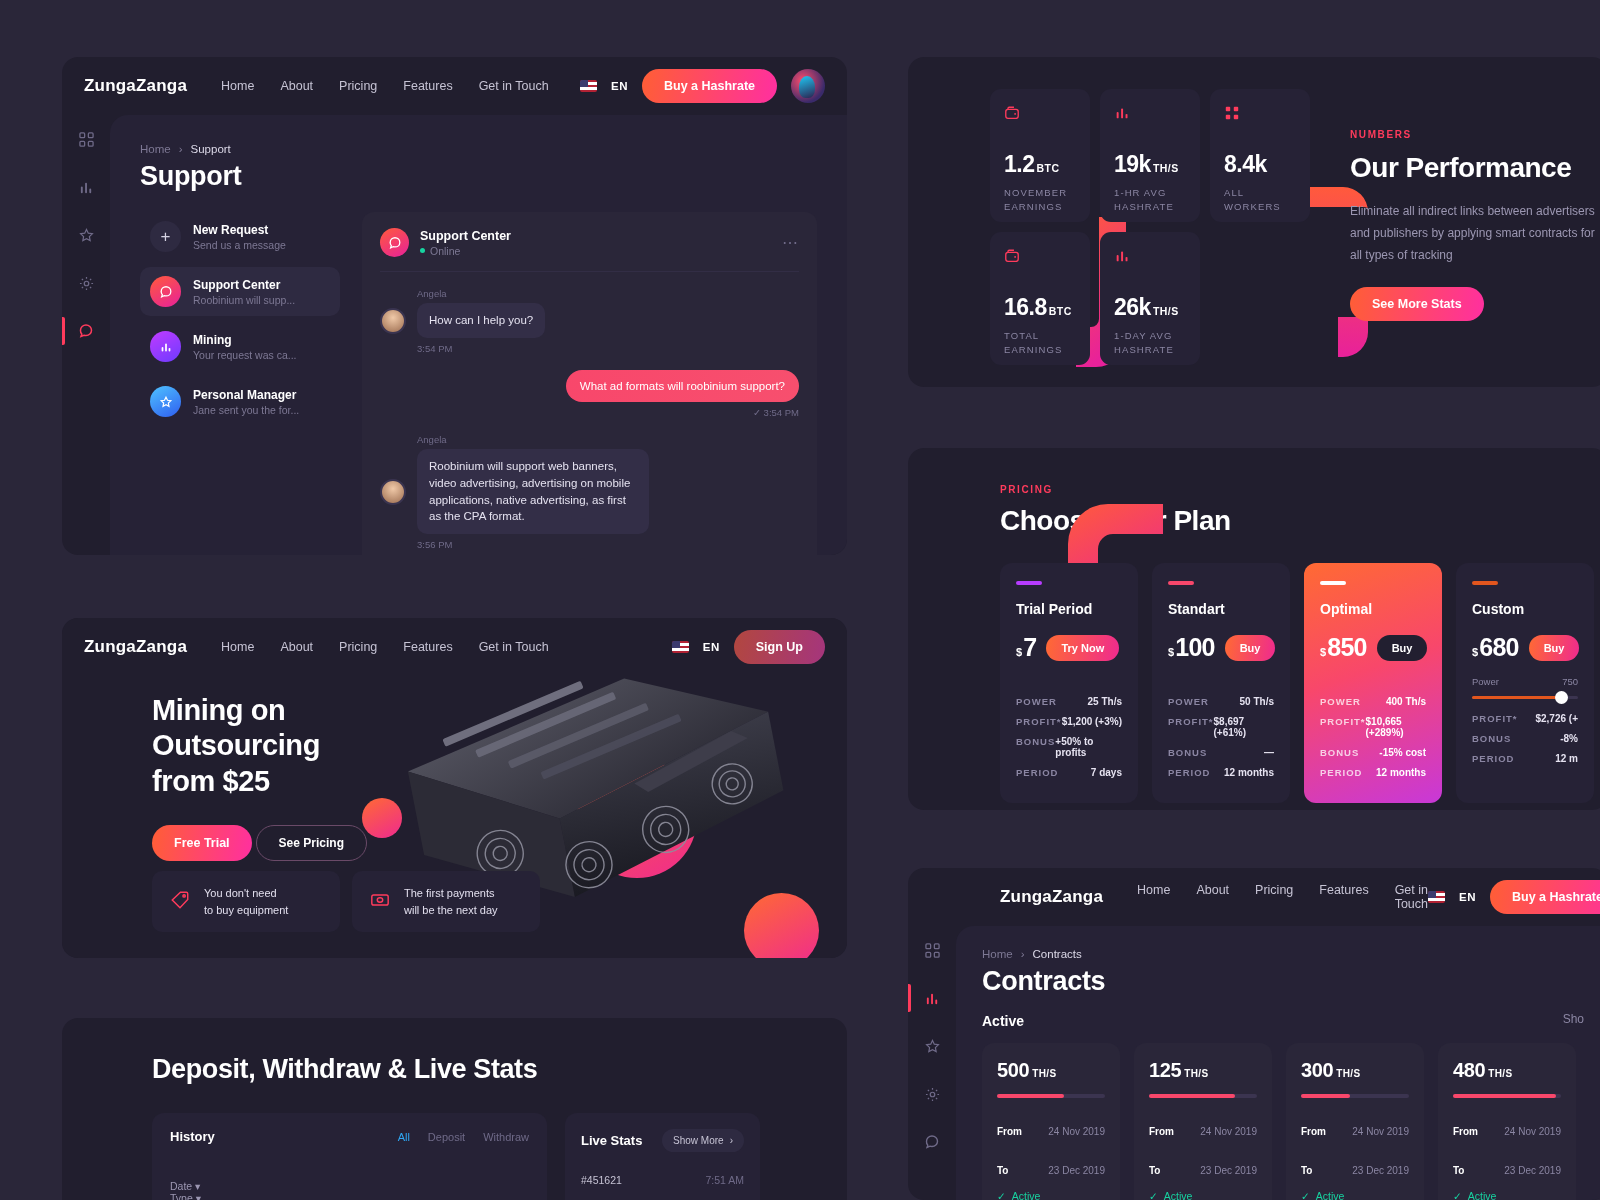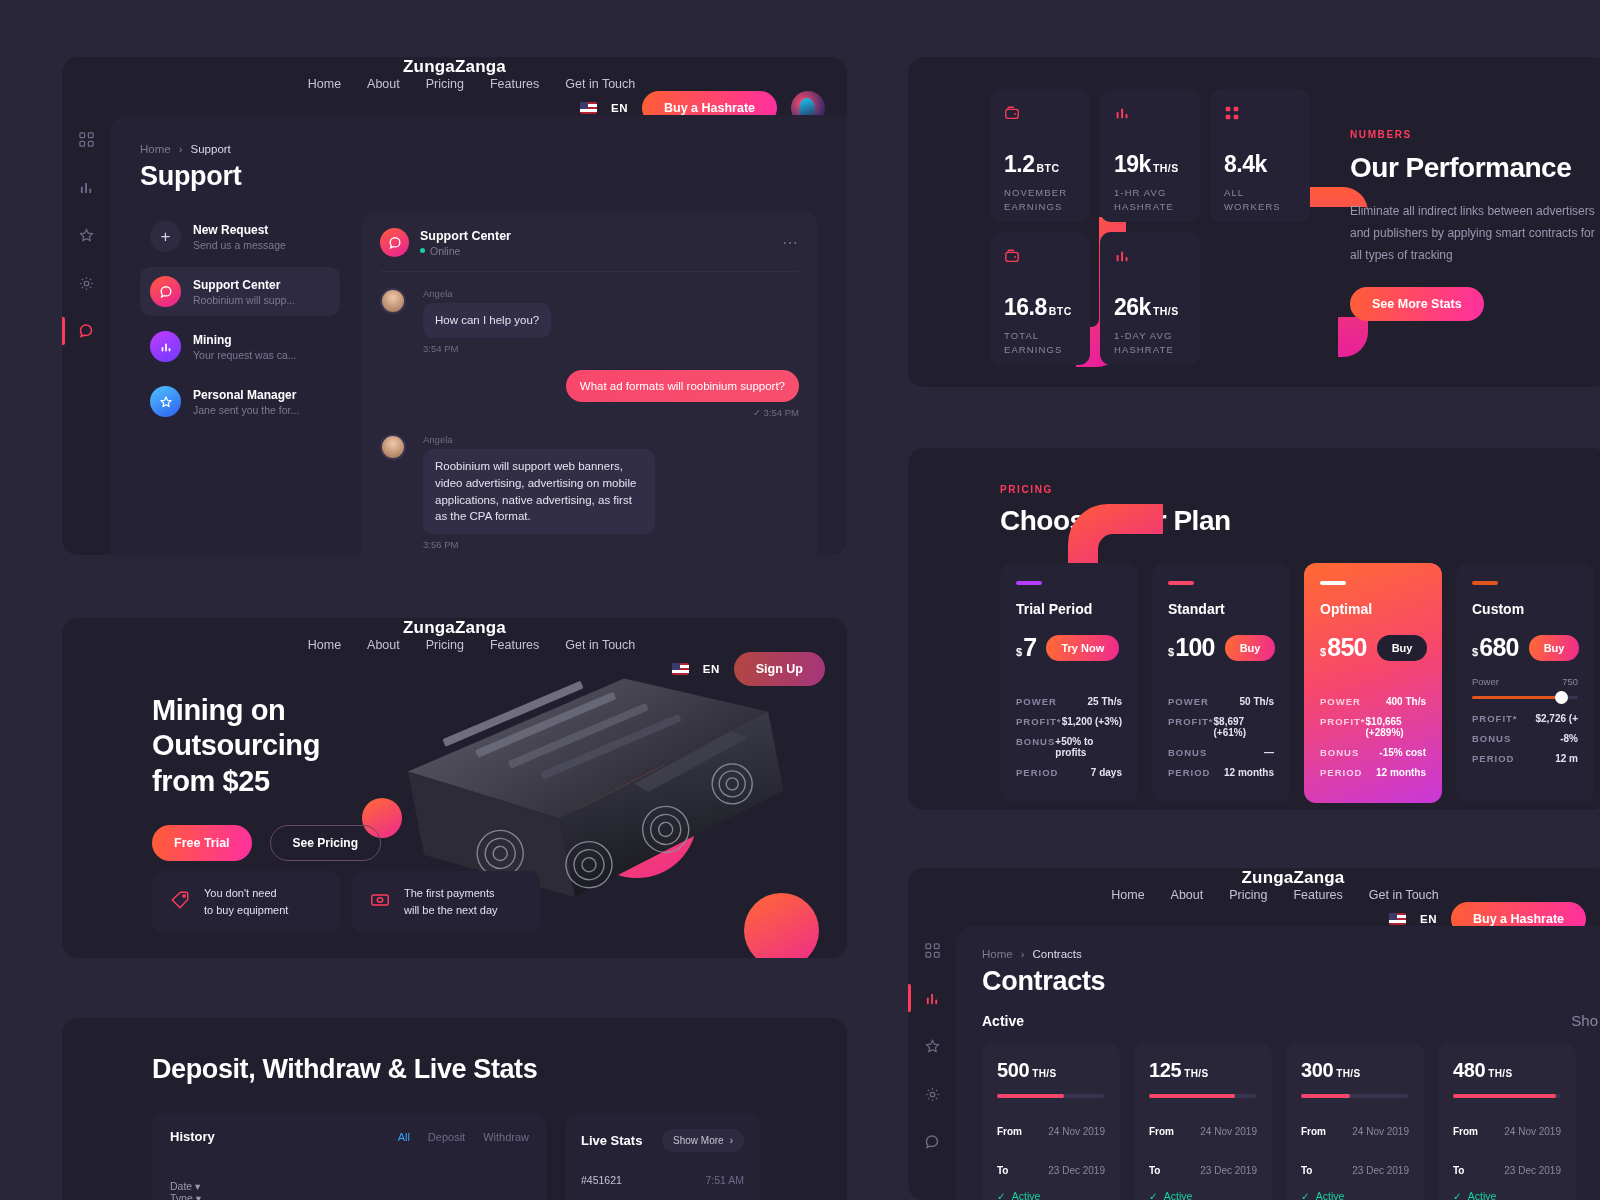--- a/index.html
+++ b/index.html
@@ -12,21 +12,21 @@
     -webkit-font-smoothing: antialiased;
   }
   .panel {
     position: absolute;
     background: #211e2e;
     border-radius: 16px;
     overflow: hidden;
   }
 
   
-  .topbar { display: flex; align-items: center; height: 58px; padding: 0 22px; flex-direction: column; }
+  .topbar { display: flex; align-items: center; height: 58px; padding: 0 22px; }
   .brand { font-size: 17px; font-weight: bold; color: #fff; letter-spacing: .2px; }
   .navlinks { display: flex; gap: 26px; margin-left: 34px; }
   .navlinks a { font-size: 12.5px; color: #c6c3d4; text-decoration: none; }
   .navright { margin-left: auto; display: flex; align-items: center; gap: 14px; }
   .flag {
     width: 17px; height: 12px; border-radius: 2px; overflow: hidden;
     background: linear-gradient(#b22234 0 20%, #fff 20% 40%, #b22234 40% 60%, #fff 60% 80%, #b22234 80% 100%);
     position: relative; flex: none;
   }
   .flag:after { content:""; position:absolute; left:0; top:0; width:8px; height:7px; background:#3c3b6e; }
@@ -84,21 +84,21 @@
   .chathead { display: flex; align-items: center; gap: 11px; padding-bottom: 14px; }
   .chathead .ic { width: 29px; height: 29px; border-radius: 50%;
      background: linear-gradient(150deg,#ff5a3c,#e8219a);
      display:flex;align-items:center;justify-content:center;color:#fff;flex:none; }
   .chathead .nm { font-size: 12.5px; color: #fff; font-weight: bold; }
   .chathead .st { font-size: 10.5px; color: #7d7894; display:flex; align-items:center; gap:5px; margin-top:2px;}
   .dot { width:5px;height:5px;border-radius:50%;background:#17d3a0; display:inline-block;}
   .dots { margin-left:auto; color:#6f6a88; font-size:16px; letter-spacing:1px; }
 
   .msgs { border-top: 1px solid #322d45; padding-top: 16px; }
-  .msg { display: flex; gap: 17px; margin-bottom: 16px; }
+  .msg { display: flex; gap: 11px; margin-bottom: 16px; align-items: center; }
   .msg .av { width: 26px; height: 26px; border-radius: 50%; flex: none;
      background: radial-gradient(circle at 50% 35%, #f0c9a8, #9a6b4e);
      border: 2px solid #3a3450; }
   .msg .who { font-size: 9.5px; color: #6f6a88; margin-bottom: 4px; }
   .bubble { background: #332e47; border-radius: 10px; padding: 9px 12px;
      font-size: 11.5px; color: #e5e2f0; line-height: 1.45; display:inline-block; }
   .time { font-size: 9.5px; color: #6f6a88; margin-top: 5px; }
   .msg.out { justify-content: flex-end; }
   .msg.out .bubble { background: linear-gradient(95deg,#f8476b,#f74f6e); color:#fff; border-radius:16px; padding:8px 14px;}
   .msg.out .time { text-align: right; }
@@ -127,21 +127,21 @@
   .hero-blob1 { position:absolute; right:150px; top:100px; width:120px;height:120px;border-radius:50%;
      background:linear-gradient(150deg,#ff6a33,#ef2a8f);}
   .hero-blob2 { position:absolute; right:28px; top:235px; width:75px;height:75px;border-radius:50%;
      background:linear-gradient(150deg,#ff6a33,#ef2a8f);}
   .hero-blob3 { position:absolute; left:300px; top:180px; width:40px;height:40px;border-radius:50%;
      background:linear-gradient(150deg,#ff6a33,#ef2a8f);}
   .rig { position:absolute; left:20px; top:18px; width:400px; height:250px;
      transform: rotate(-11deg); }
   .hero-content { position:absolute; left:90px; top:75px; z-index:4; }
   .hero-h1 { font-size: 29px; font-weight: bold; color:#fff; line-height:1.22; letter-spacing:-.4px;}
-  .hero-btns { display:flex; gap:18px; margin-top:26px;}
+  .hero-btns { display:flex; gap:4px; margin-top:26px;}
   .btn-ghost { background:transparent; border:1px solid #6a4a68; color:#fff; border-radius:20px;
      padding:10px 22px; font-size:12px; font-weight:bold; font-family:inherit; cursor:pointer;}
   .feats { position:absolute; left:90px; bottom:26px; display:flex; gap:12px; z-index:4;}
   .feat { background:#262236; border-radius:10px; padding:14px 18px; display:flex; align-items:center;
      gap:14px; width:188px;}
   .feat .ic { color:#ff3b5c; flex:none;}
   .feat .tx { font-size:11px; color:#e2dfee; line-height:1.5;}
 
   
   #pricing-panel { left: 908px; top: 448px; width: 700px; height: 362px; }
@@ -168,21 +168,21 @@
   .track { height:3px; background:#3b3450; border-radius:2px; margin-top:9px; position:relative;}
   .track .fill { position:absolute; left:0; top:0; bottom:0; width:82%; background:#e2561e; border-radius:2px;}
   .track .knob { position:absolute; left:78%; top:-5px; width:13px;height:13px;border-radius:50%;background:#fff;}
   .swoosh3 { position:absolute; left:160px; top:56px; width:95px; height:130px; z-index:1;}
 
   
   #contracts-panel { left: 908px; top: 868px; width: 700px; height: 332px; }
   #contracts-panel .body { position:absolute; left:48px; right:0; top:58px; bottom:0;
       background:#262236; border-top-left-radius:18px; padding: 22px 26px;}
   .sec-h { font-size: 14px; font-weight:bold; color:#fff; margin-top: 16px;}
-  .show-link { position:absolute; right: 10px; top: 86px; font-size: 15px; color:#8b86a3;}
+  .show-link { position:absolute; right: 24px; top: 86px; font-size: 12px; color:#8b86a3;}
   .ccards { display:flex; gap:14px; margin-top: 14px;}
   .ccard { width: 138px; flex:none; background:#2a2639; border-radius:12px; padding:16px 15px;}
   .ccard .hv { font-size:20px; font-weight:bold; color:#fff; letter-spacing:-.4px;}
   .ccard .hv small { font-size:10px; margin-left:3px; letter-spacing:.4px;}
   .ctrack { height:4px; border-radius:2px; background:#3b3450; margin-top:12px; position:relative;}
   .ctrack .cf { position:absolute;left:0;top:0;bottom:0;background:#f8476b;border-radius:2px;}
   .crow { display:flex; justify-content:space-between; font-size:10px; margin-top:28px;}
   .crow .k { color:#fff; font-weight:bold;}
   .crow .v { color:#8b86a3;}
   .cstatus { font-size:10.5px; color:#17d3a0; margin-top:14px; display:flex; gap:6px; align-items:center;}

